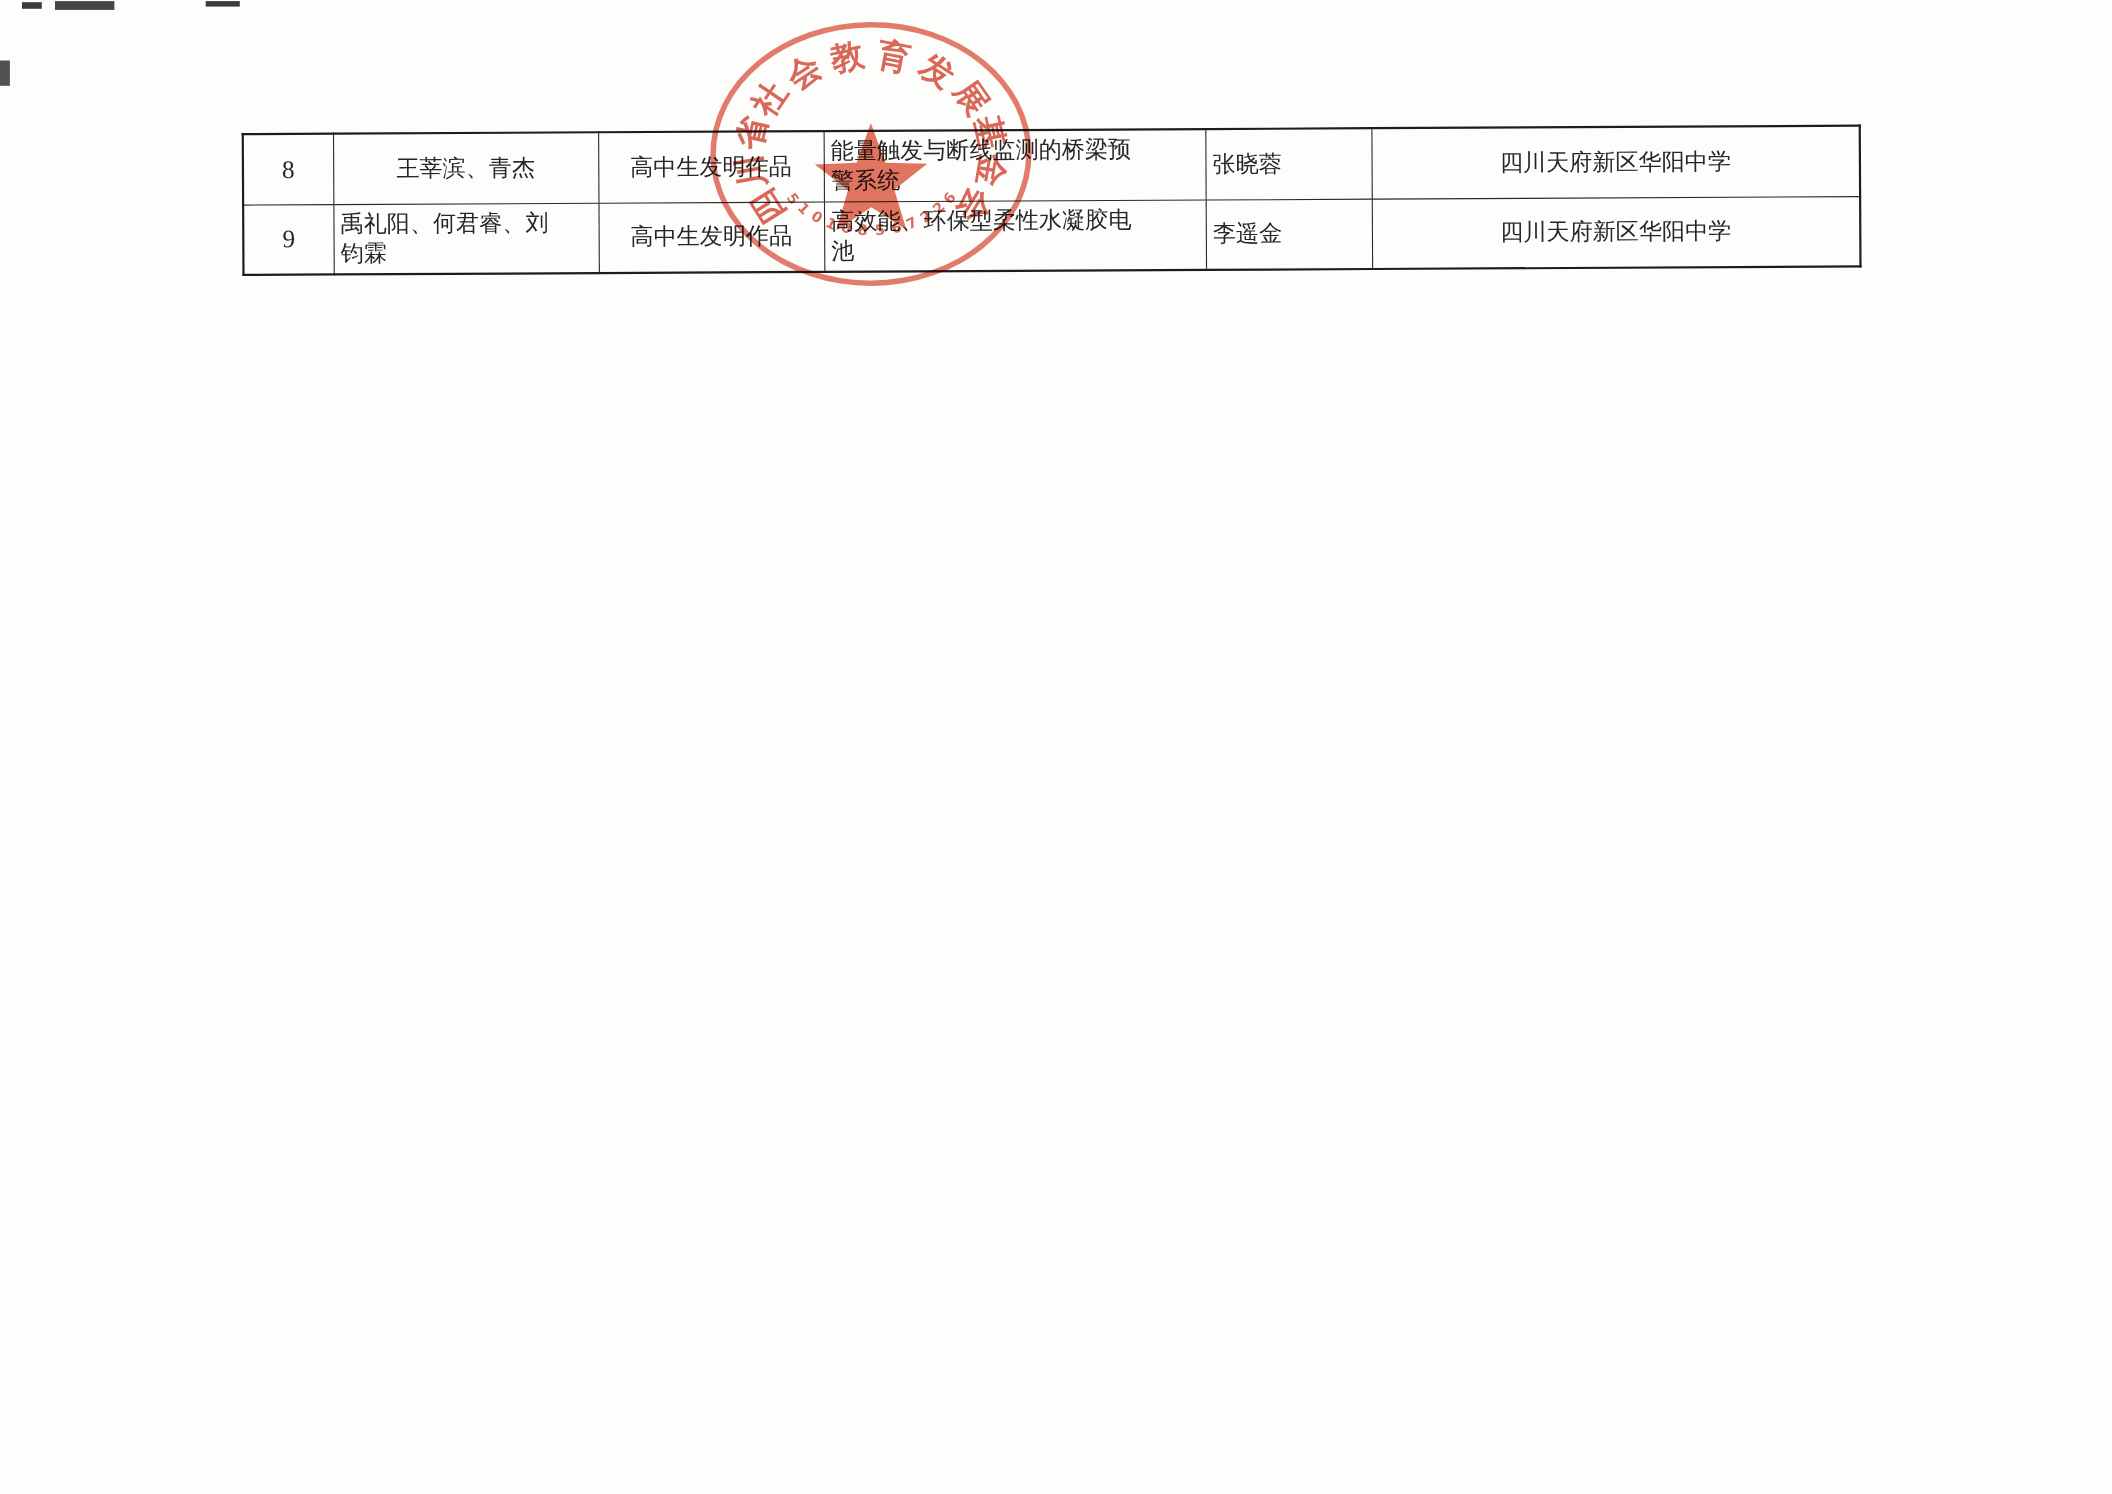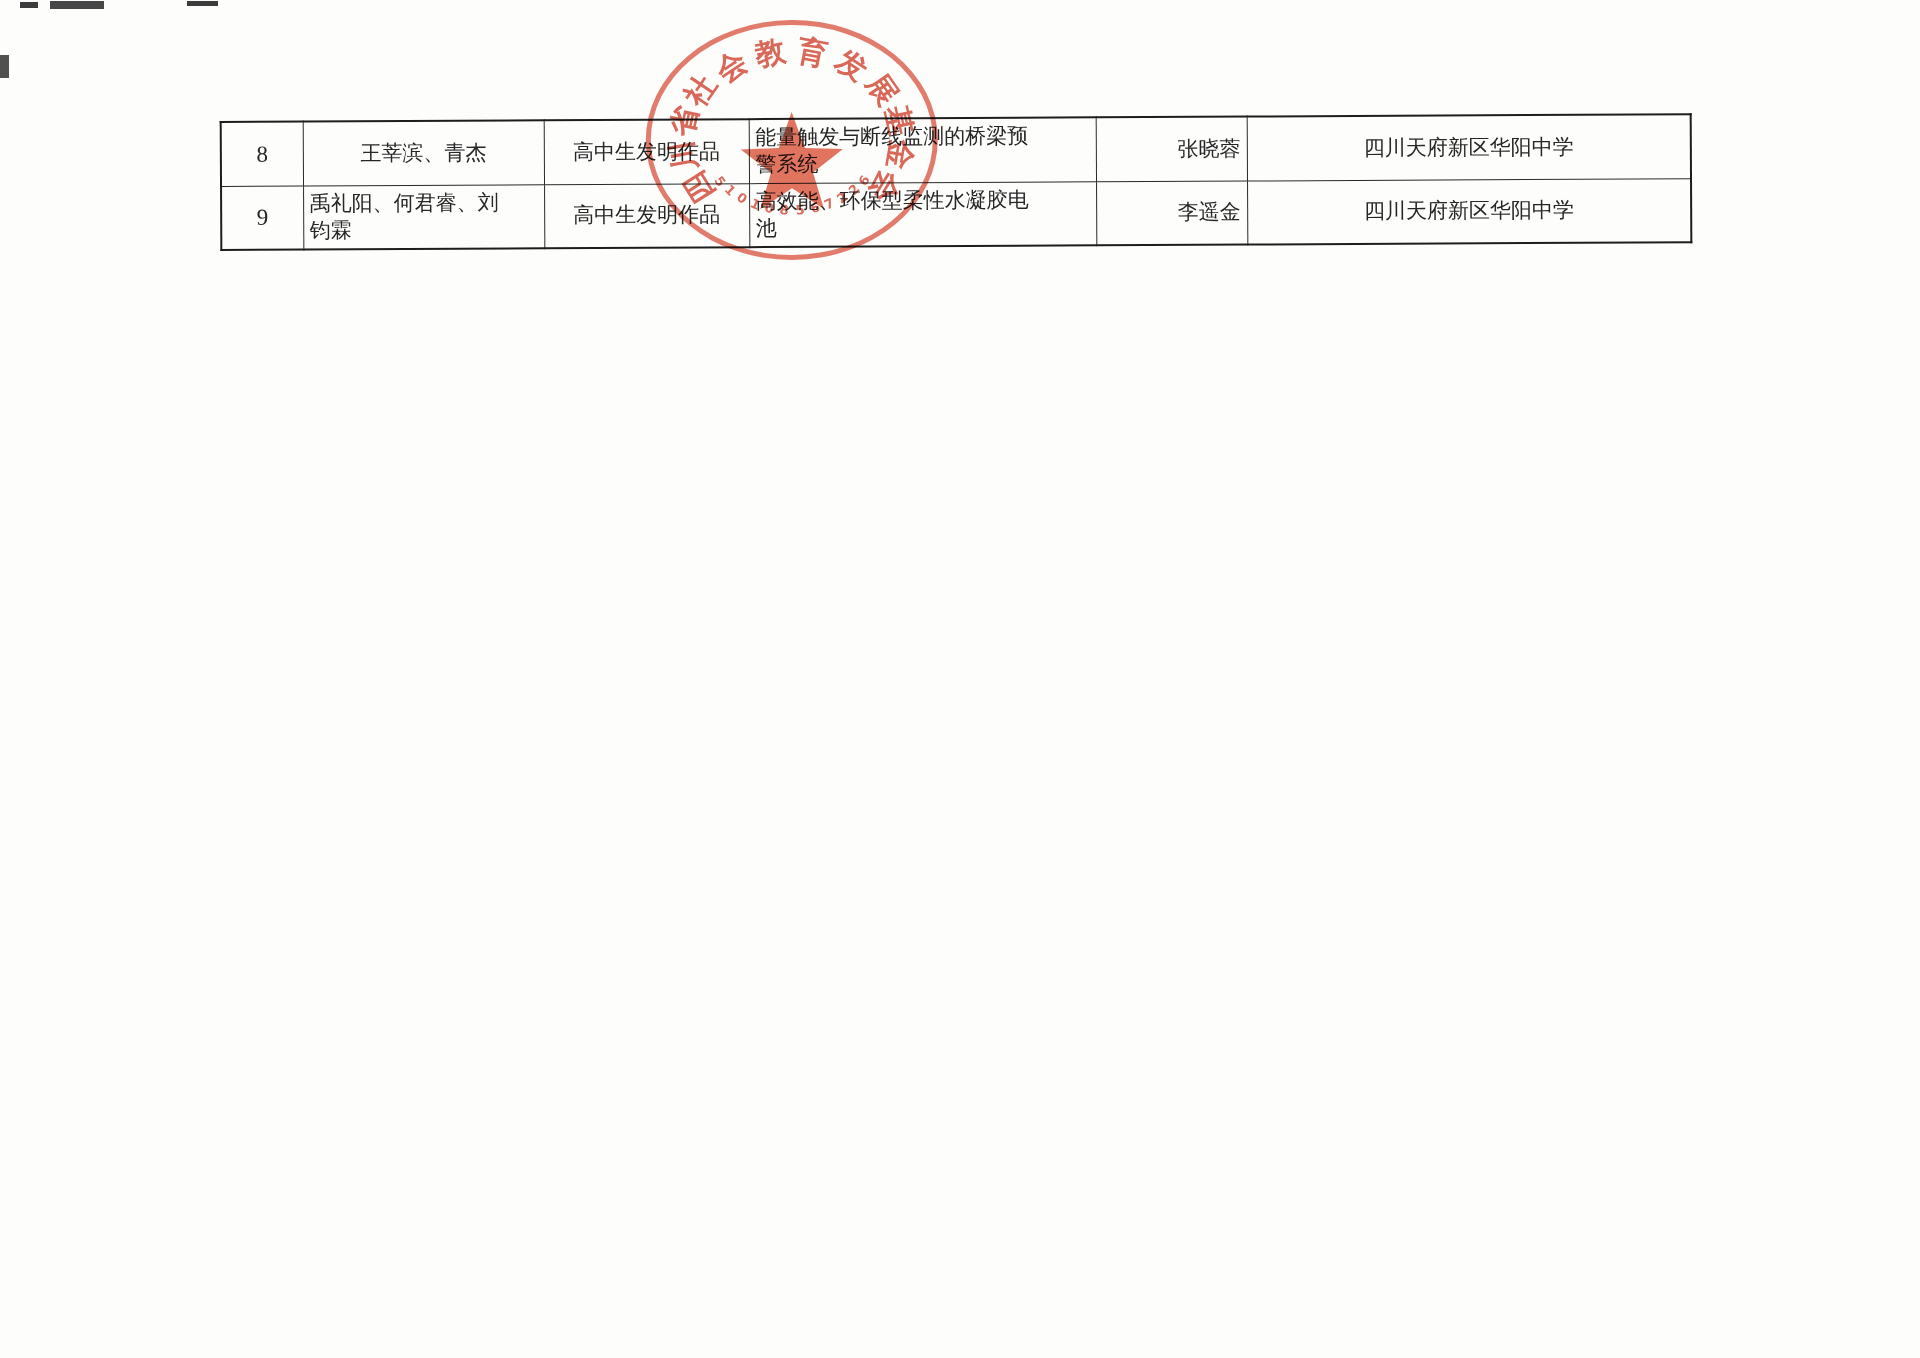--- a/index.html
+++ b/index.html
@@ -19,21 +19,21 @@
     border:1px solid #2a2a2a;padding:2px 6px;vertical-align:middle;
     overflow:hidden;
   }
   table.award{border:2px solid #1d1d1d;}
   tr.r{height:64px;}
   td.c-no{text-align:center;font-size:23px;}
   td.c-names-center{text-align:center;}
   td.c-names-left{text-align:left;padding-left:8px;}
   td.c-cat{text-align:center;}
   td.c-title{text-align:left;padding-left:5px;}
-  td.c-teacher{text-align:right;}
+  td.c-teacher{text-align:left;}
   td.c-school{text-align:center;}
   .ln{display:block;white-space:nowrap;}
   
   .seal{
     position:absolute;left:646px;top:22px;width:292px;height:240px;
     mix-blend-mode:multiply;opacity:.88;pointer-events:none;
     font-family:"Liberation Serif","DejaVu Serif",serif;
   }
   .seal-ring{
     position:absolute;left:0;top:0;width:282px;height:230px;

